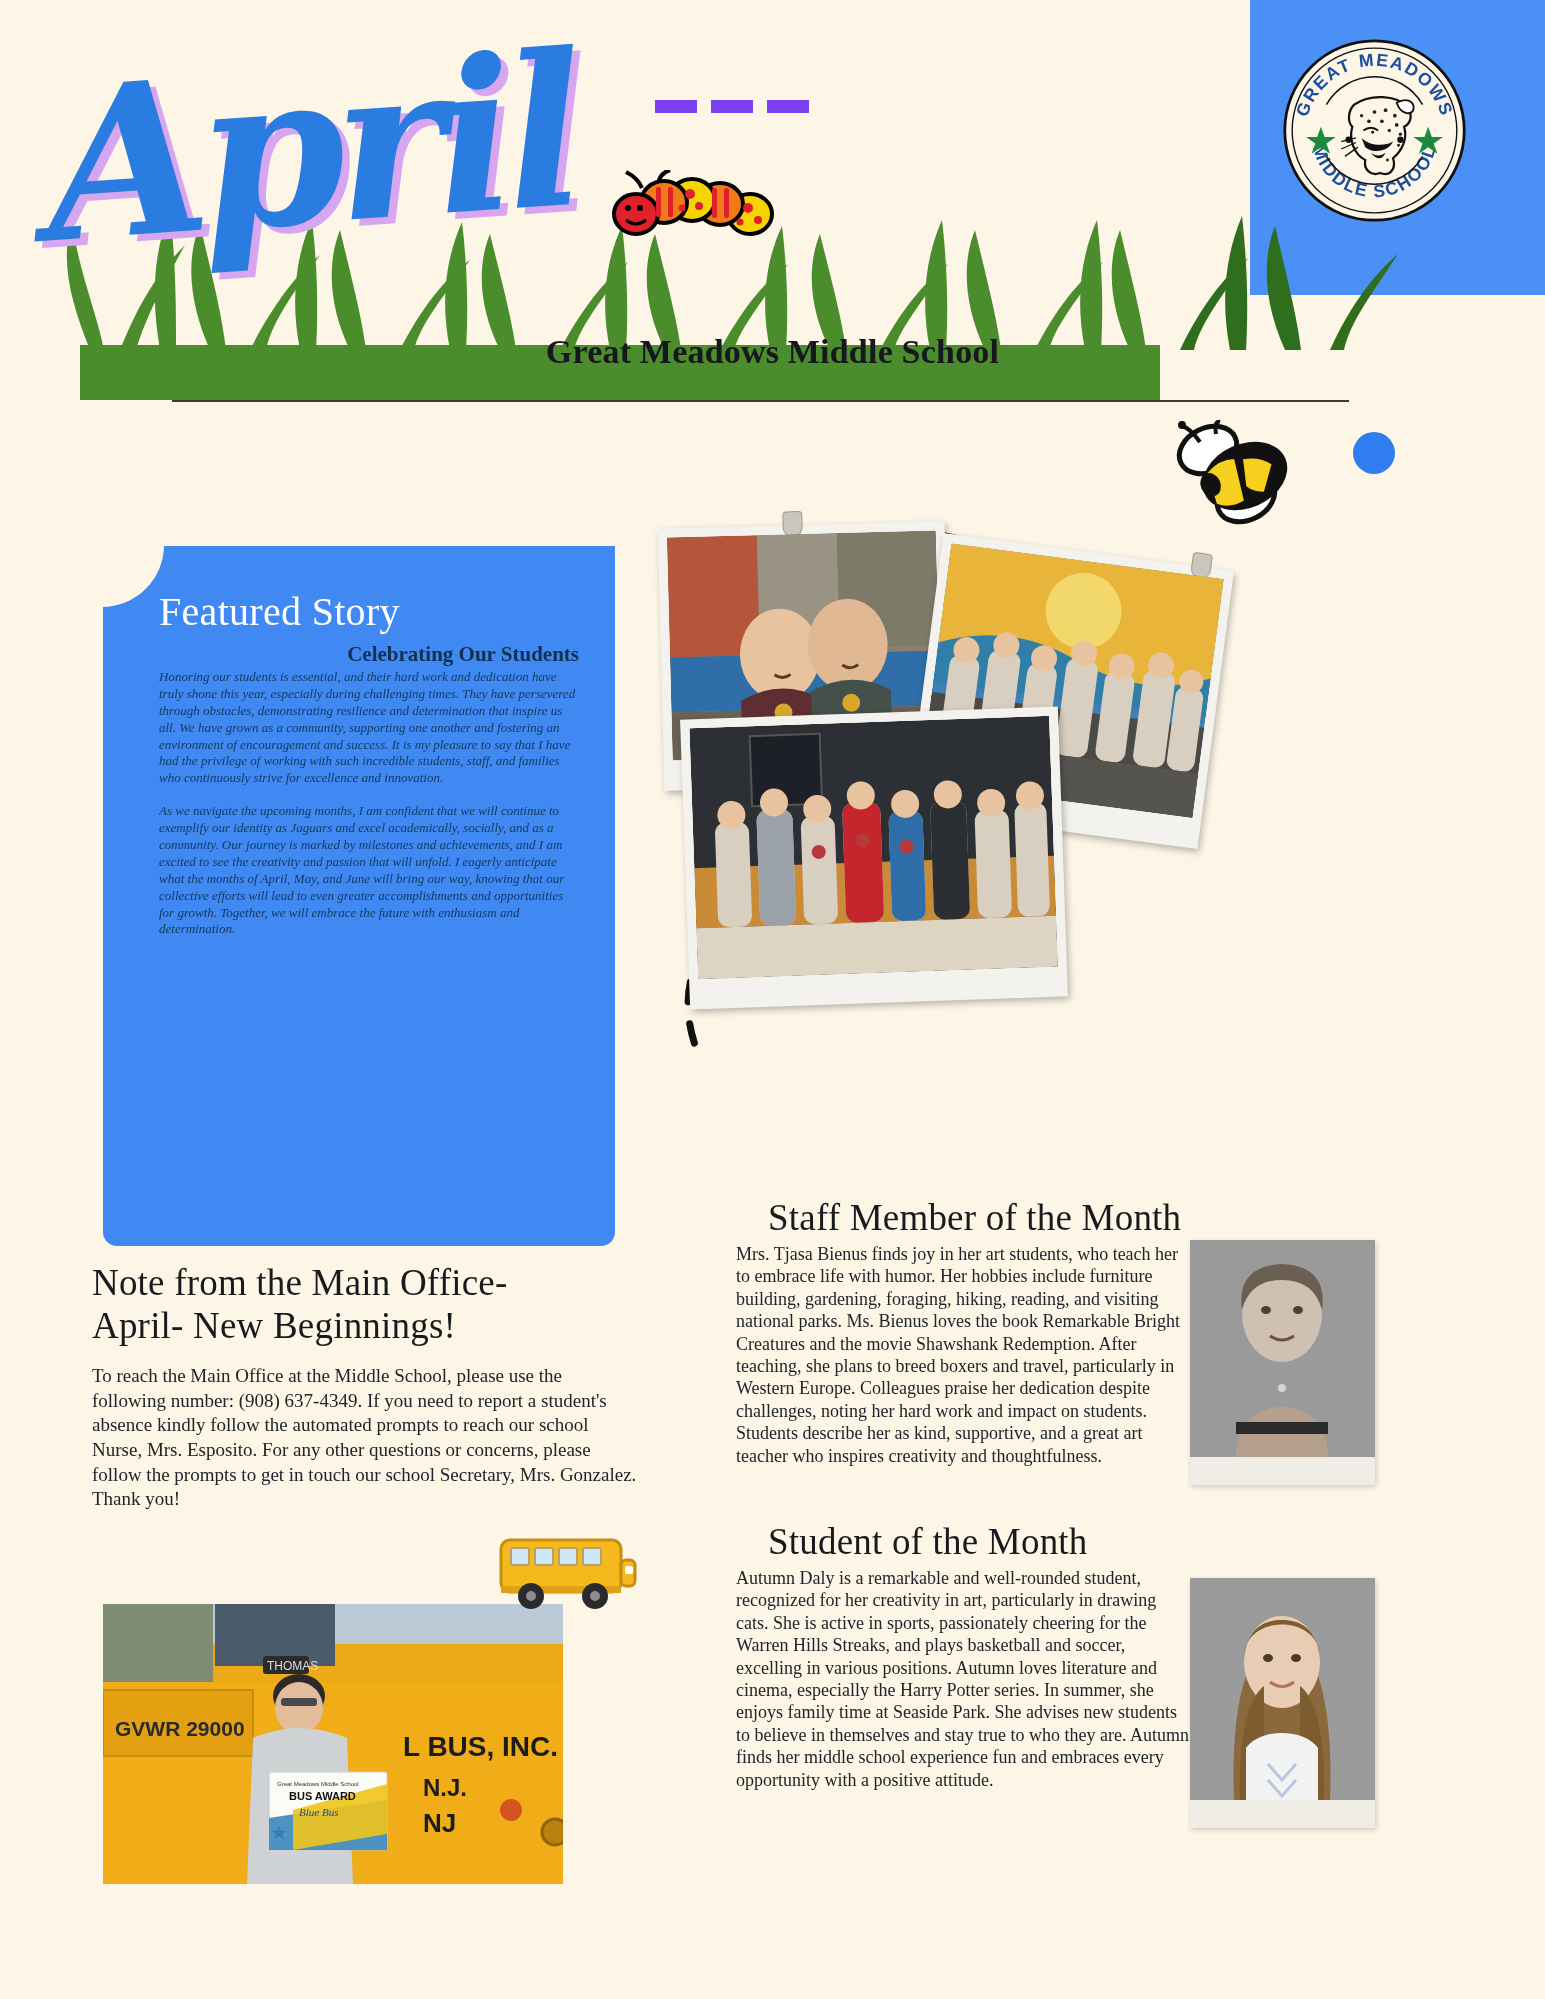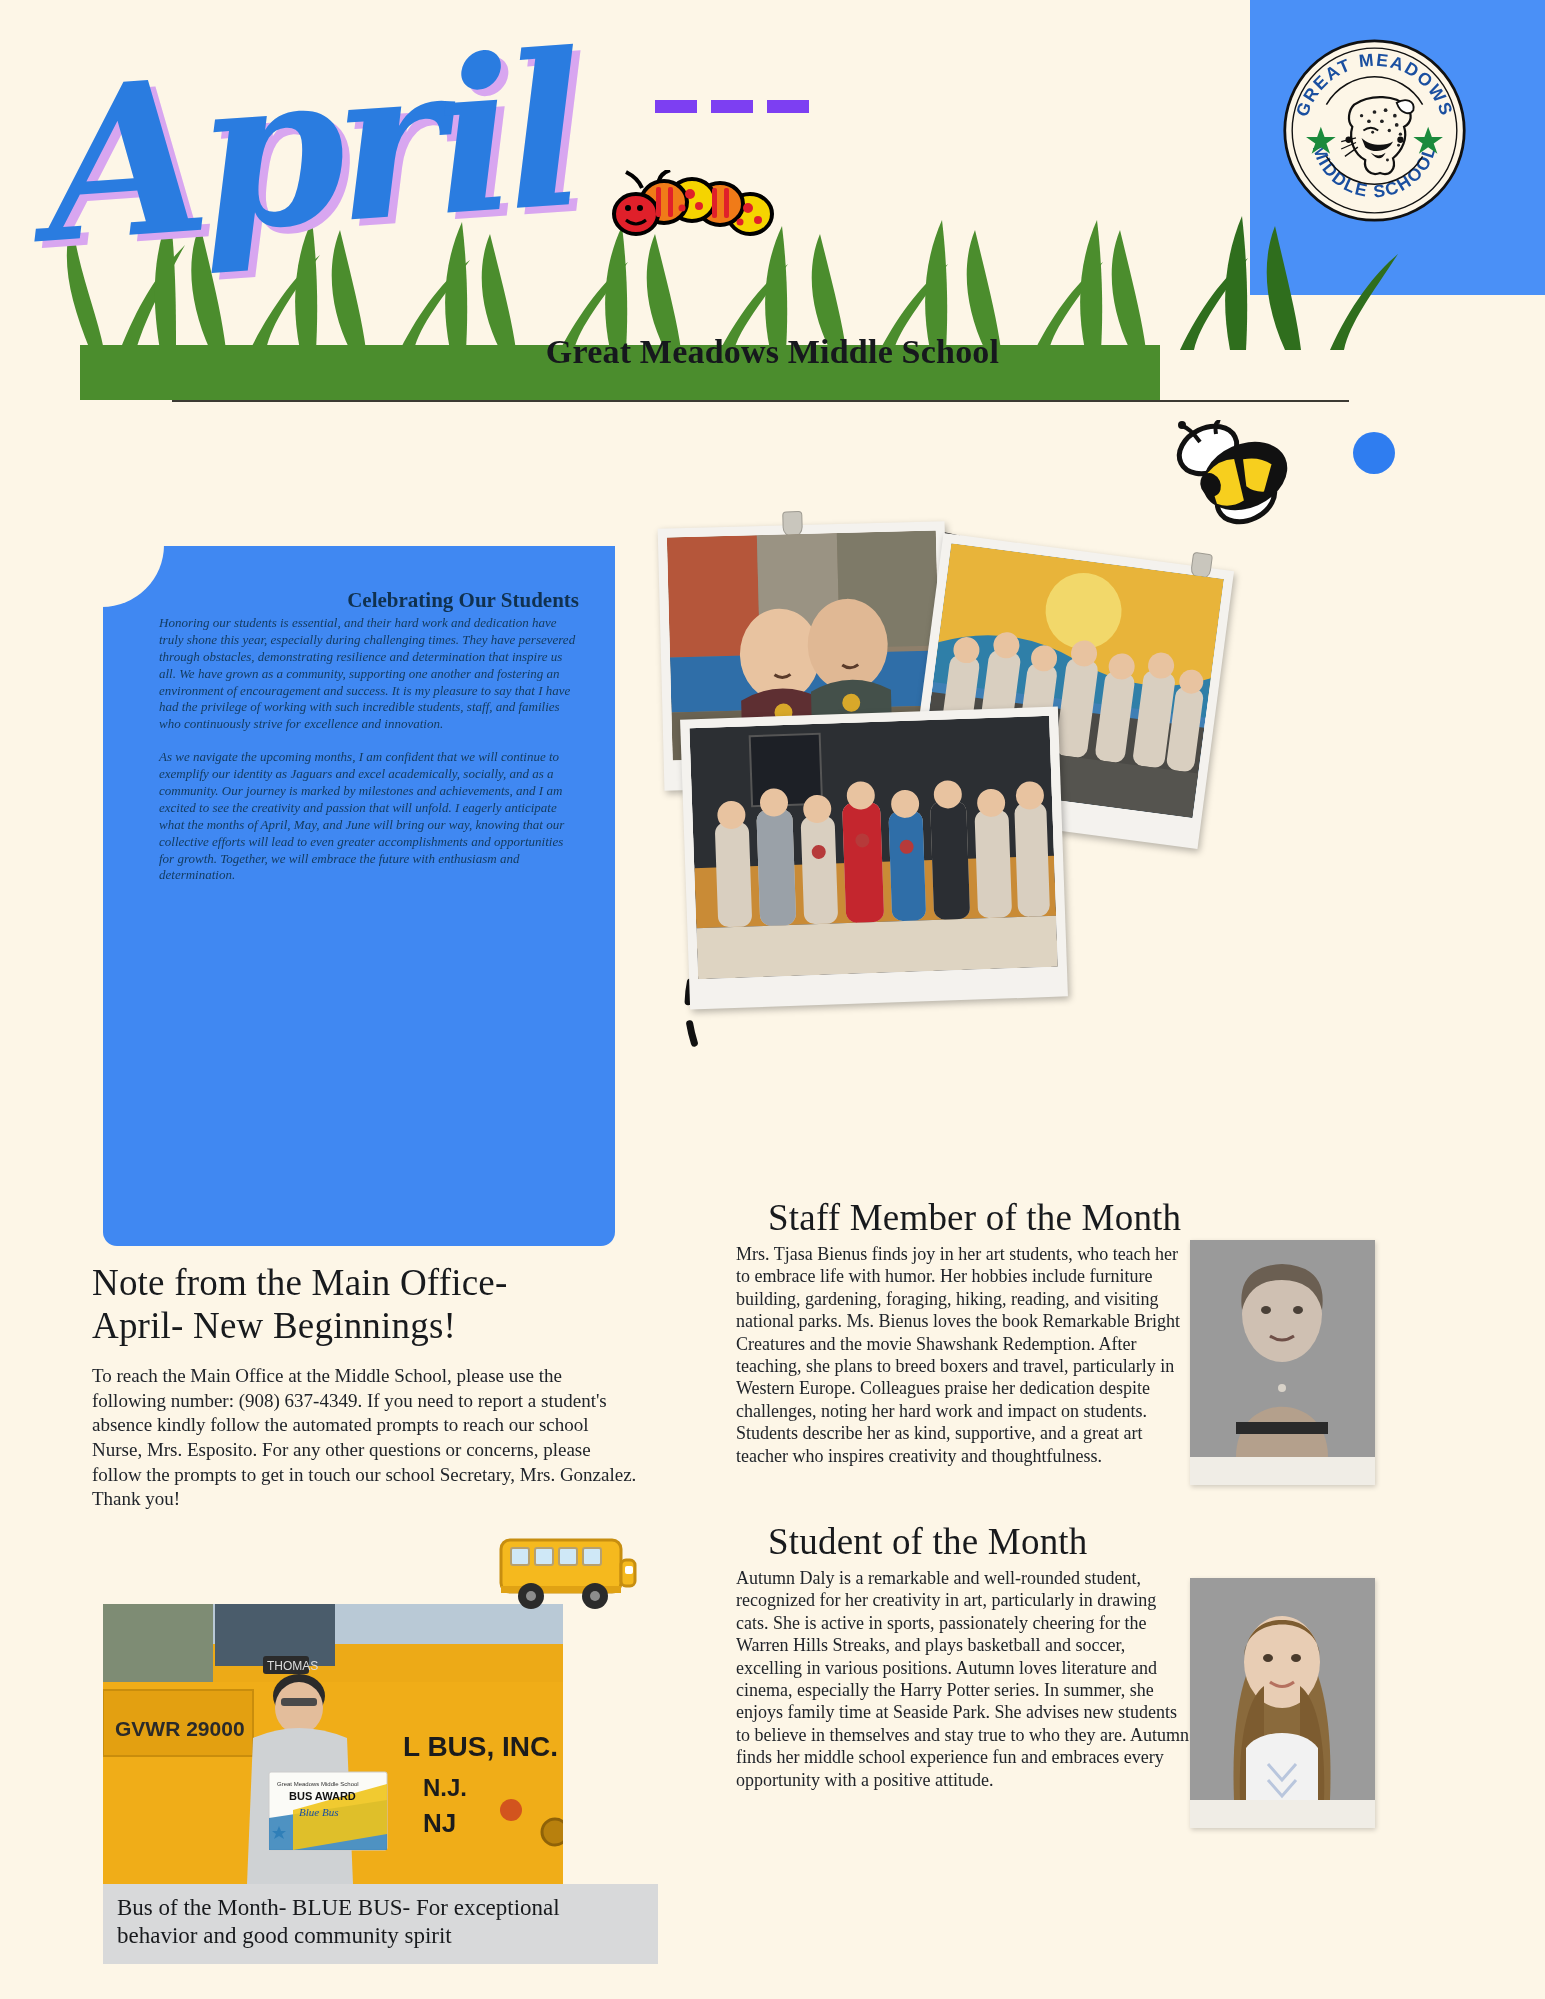--- a/index.html
+++ b/index.html
@@ -309,20 +309,21 @@
     <g stroke="#111" stroke-width="4" fill="none">
       <path d="M50 22 q-10 -14 -18 -16"></path>
       <path d="M66 14 q-2 -14 4 -12"></path>
     </g>
     <circle cx="32" cy="5" r="4" fill="#111"></circle>
   </svg>
   <div class="blue-dot"></div>
 
   <div class="featured">
     <div class="featured-inner">
+      <h2>Featured Story</h2>
       <h3>Celebrating Our Students</h3>
       <p>Honoring our students is essential, and their hard work and dedication have truly shone this year, especially during challenging times. They have persevered through obstacles, demonstrating resilience and determination that inspire us all. We have grown as a community, supporting one another and fostering an environment of encouragement and success. It is my pleasure to say that I have had the privilege of working with such incredible students, staff, and families who continuously strive for excellence and innovation.</p>
       <p>As we navigate the upcoming months, I am confident that we will continue to exemplify our identity as Jaguars and excel academically, socially, and as a community. Our journey is marked by milestones and achievements, and I am excited to see the creativity and passion that will unfold. I eagerly anticipate what the months of April, May, and June will bring our way, knowing that our collective efforts will lead to even greater accomplishments and opportunities for growth. Together, we will embrace the future with enthusiasm and determination.</p>
     </div>
   </div>
 
   <div class="collage">
 
     <svg class="dashed-arc" viewBox="0 0 640 680">
       <path d="M200 10 C 330 -10, 420 60, 430 150 C 440 250, 330 300, 200 330 C 80 360, 10 430, 40 520" fill="none" stroke="#111" stroke-width="7" stroke-dasharray="20 22" stroke-linecap="round"></path>
@@ -473,21 +474,20 @@
         <path d="M166 214 L284 196 L284 246 L166 246 Z" fill="#2f7fb8" opacity="0.85"></path>
         <path d="M190 206 L284 180 L284 230 L190 246 Z" fill="#f0c419" opacity="0.9"></path>
         <text x="174" y="182" font-family="Liberation Sans, sans-serif" font-size="6" fill="#333">Great Meadows Middle School</text>
         <text x="186" y="196" font-family="Liberation Sans, sans-serif" font-size="11" font-weight="700" fill="#111">BUS AWARD</text>
         <text x="196" y="212" font-family="Liberation Serif, serif" font-size="11" font-style="italic" fill="#1a4fa0">Blue Bus</text>
         <g fill="#2f7fb8">
           <polygon points="176,222 178,227 183,227 179,230 181,235 176,232 171,235 173,230 169,227 174,227"></polygon>
         </g>
       </svg>
     </div>
-    <div class="buscaption">Bus of the Month- BLUE BUS- For exceptional behavior and good community spirit</div>
   </div>
 
   <div class="staff">
     <h2>Staff Member of the Month</h2>
     <p>Mrs. Tjasa Bienus finds joy in her art students, who teach her to embrace life with humor. Her hobbies include furniture building, gardening, foraging, hiking, reading, and visiting national parks. Ms. Bienus loves the book Remarkable Bright Creatures and the movie Shawshank Redemption. After teaching, she plans to breed boxers and travel, particularly in Western Europe. Colleagues praise her dedication despite challenges, noting her hard work and impact on students. Students describe her as kind, supportive, and a great art teacher who inspires creativity and thoughtfulness.</p>
   </div>
 
   <div class="portrait staff-portrait">
     <svg class="pimg" viewBox="0 0 185 217" preserveAspectRatio="none">
       <rect width="185" height="217" fill="#8d8d8d"></rect>

